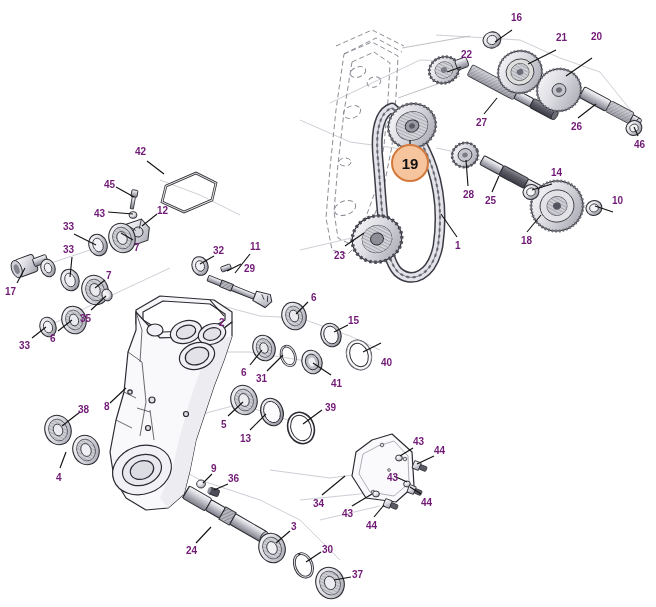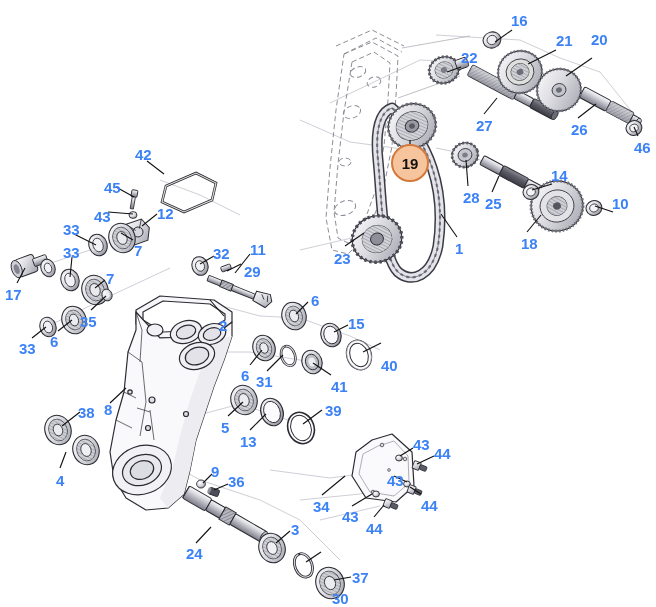--- a/index.html
+++ b/index.html
@@ -4,22 +4,22 @@
 <title>Exploded Parts Diagram</title>
 <style>
   html,body{margin:0;padding:0;background:#ffffff;}
   body{font-family:"Liberation Sans",sans-serif;}
   #stage{position:relative;width:656px;height:607px;background:#ffffff;overflow:hidden;}
   #svgroot{position:absolute;left:0;top:0;width:656px;height:607px;}
   .lbl{
     position:absolute;
     font-family:"Liberation Sans",sans-serif;
     font-weight:bold;
-    font-size:15px;
-    color:#3b82f6;
+    font-size:10px;
+    color:#701a75;
     line-height:1;
     white-space:nowrap;
     -webkit-user-select:none;
     user-select:none;
   }
   .hl-circle{
     position:absolute;
     border-radius:50%;
     background:#f6c49d;
     border:2px solid #d946ef;
@@ -568,17 +568,17 @@
       <div class="lbl" style="left: 56px; top: 473px;">4</div>
       <div class="lbl" style="left: 211px; top: 464px;">9</div>
       <div class="lbl" style="left: 228px; top: 474px;">36</div>
       <div class="lbl" style="left: 387px; top: 473px;">43</div>
       <div class="lbl" style="left: 421px; top: 498px;">44</div>
       <div class="lbl" style="left: 313px; top: 499px;">34</div>
       <div class="lbl" style="left: 342px; top: 509px;">43</div>
       <div class="lbl" style="left: 366px; top: 521px;">44</div>
       <div class="lbl" style="left: 291px; top: 522px;">3</div>
       <div class="lbl" style="left: 186px; top: 546px;">24</div>
-      <div class="lbl" style="left: 332px; top: 545px; margin-top: 46px;">30</div>
+      <div class="lbl" style="left: 322px; top: 545px;">30</div>
       <div class="lbl" style="left: 352px; top: 570px;">37</div>
     </div>
 
 </div>
 
 </body></html>

